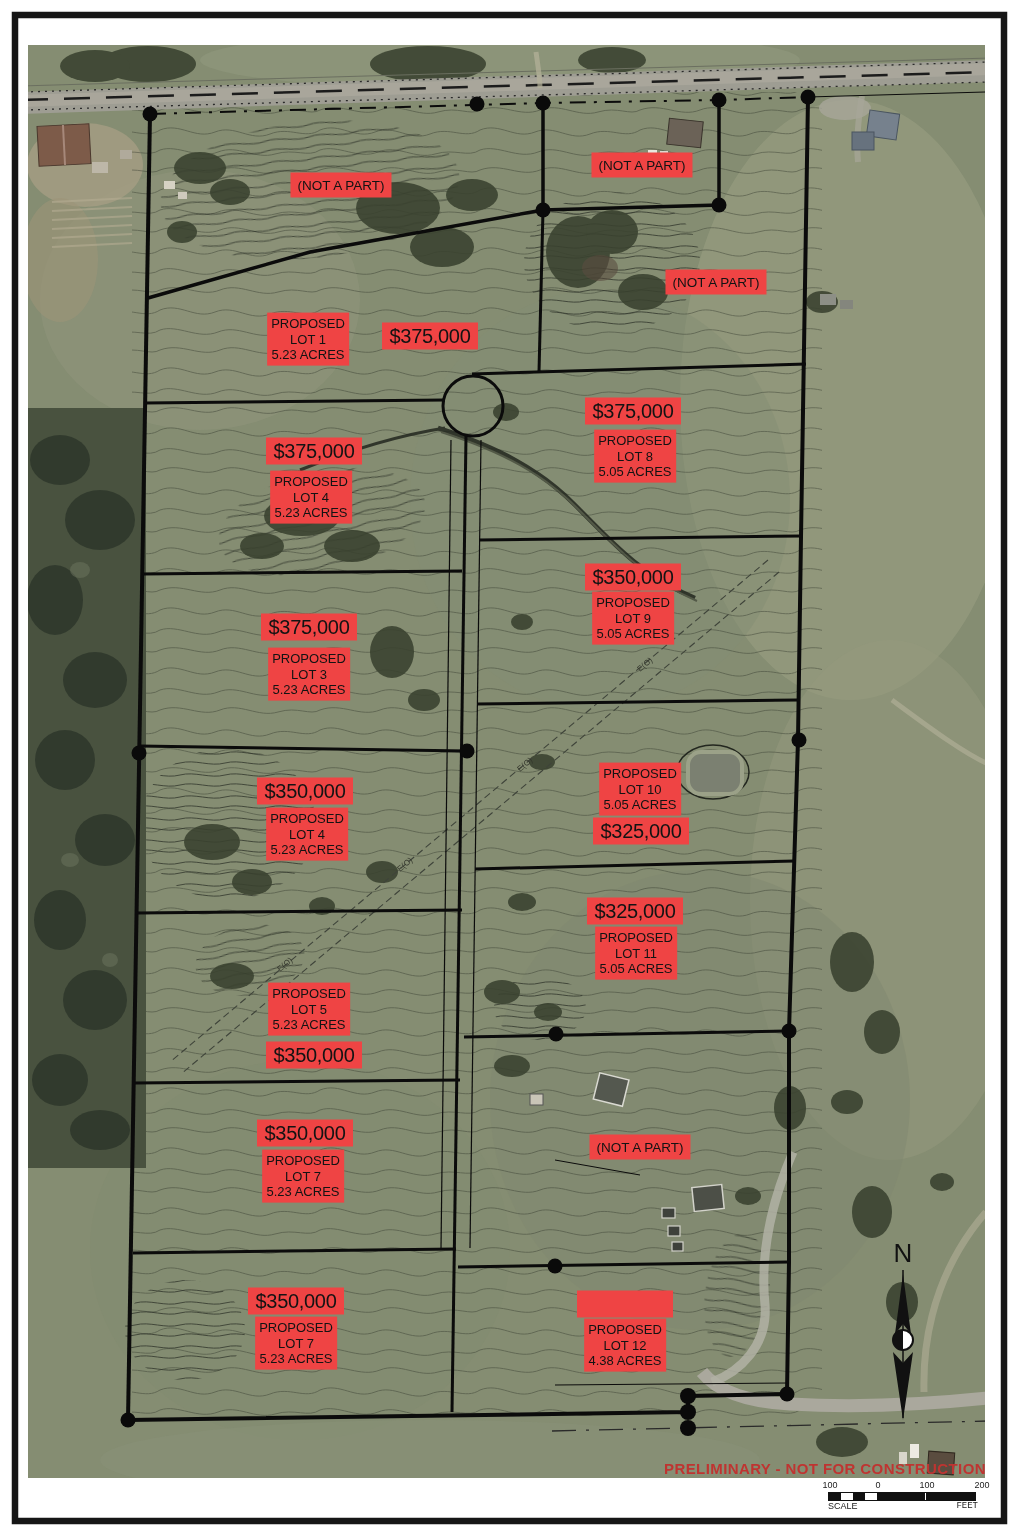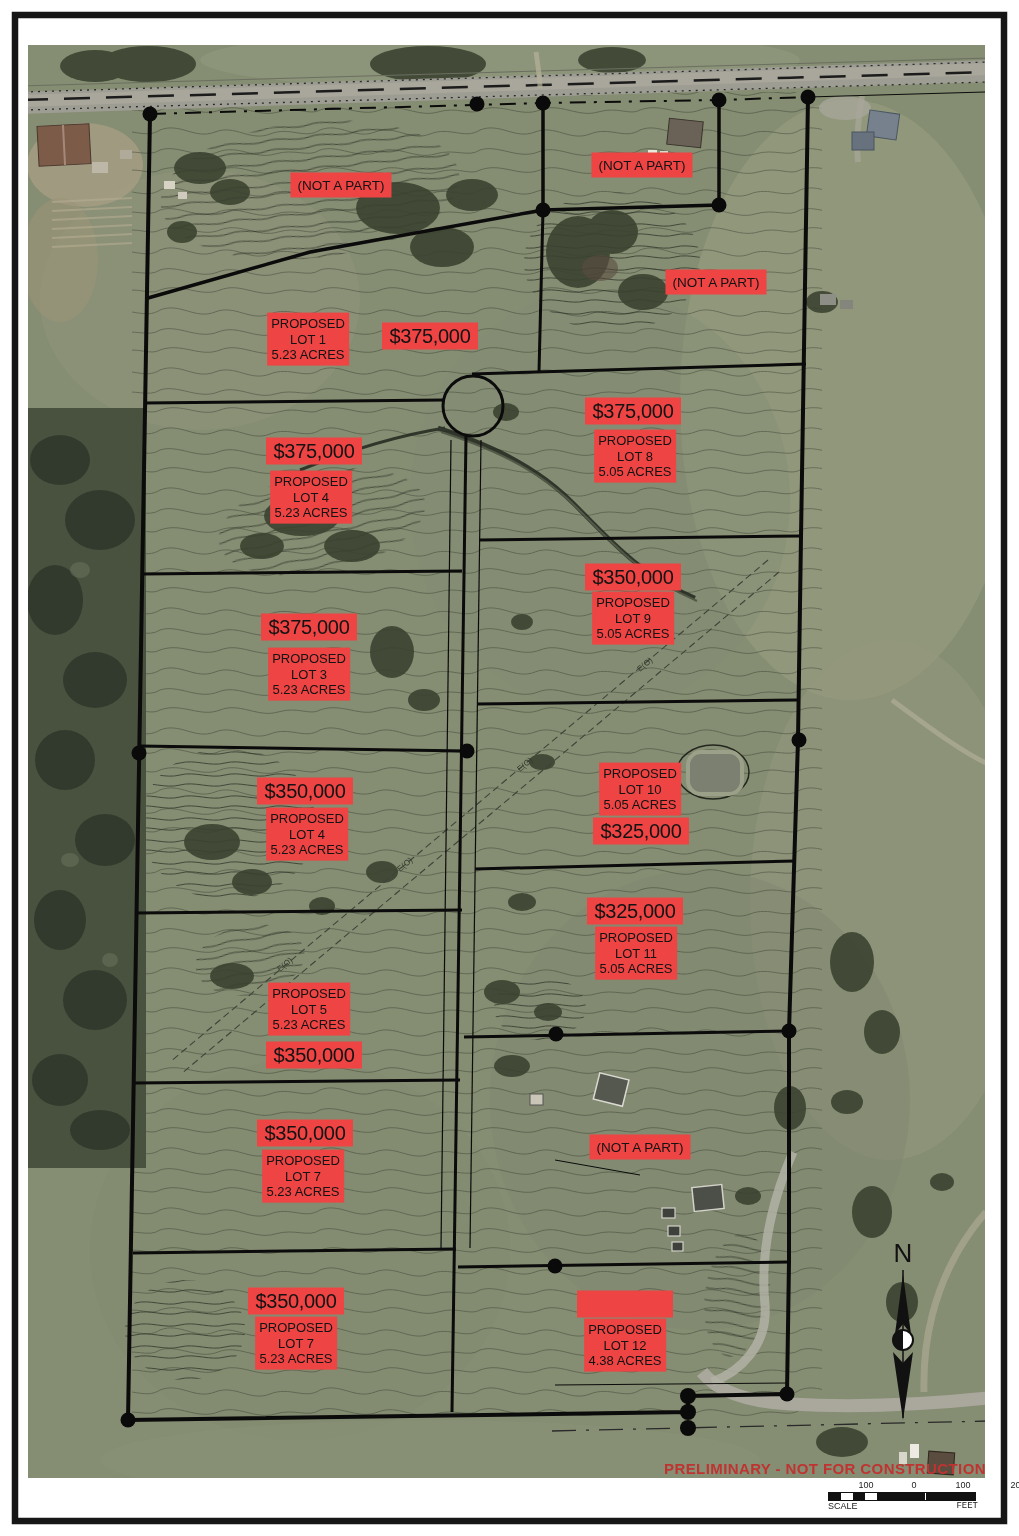--- a/index.html
+++ b/index.html
@@ -9,21 +9,21 @@
   
   .lbl{position:absolute;transform:translate(-50%,-50%);background:#ef4444;color:#131313;
        text-align:center;white-space:nowrap;z-index:5;}
   .price{font-size:20px;line-height:1.15;padding:2px 6px;letter-spacing:-0.3px;min-width:84px;min-height:23px;}
   .info{font-size:13px;line-height:1.2;padding:3px 4px;}
   .info .ln{display:block;}
   .nap{font-size:13.5px;padding:5px 7px;}
   
   .scalebar{position:absolute;left:828px;top:1480px;width:150px;z-index:6;}
   .sb-nums{position:relative;height:11px;font-size:9px;color:#222;}
-  .sb-nums span{position:absolute;transform:translateX(-50%);margin-left:36px;}
+  .sb-nums span{position:absolute;transform:translateX(-50%);}
   .sb-bar{position:relative;margin-top:1px;height:7px;border:1px solid #111;display:flex;box-sizing:content-box;width:146px;}
   .sb-bar .seg{height:100%;}
   .sb-words{position:relative;height:11px;font-size:9px;color:#222;margin-top:0;}
   .sb-words .sw-l{position:absolute;left:0;}
   .sb-words .sw-r{position:absolute;right:0;font-family:Liberation Mono, monospace;}
   .footer-red{position:absolute;right:33px;top:1460px;font-size:15px;font-weight:bold;
               color:#bf3431;letter-spacing:0.4px;z-index:6;}
 </style>
 </head>
 <body>

